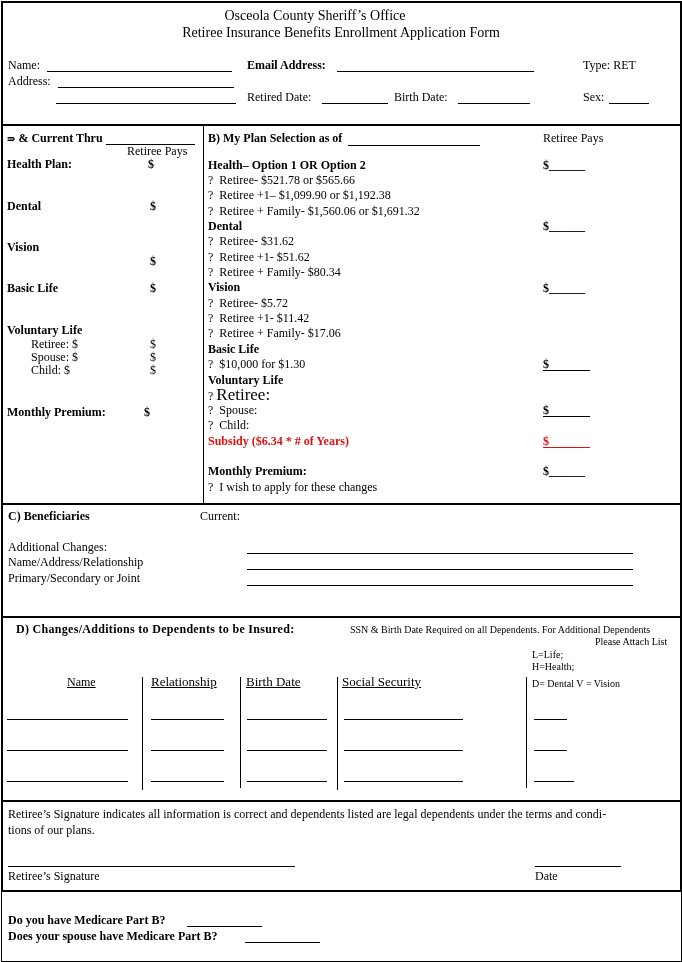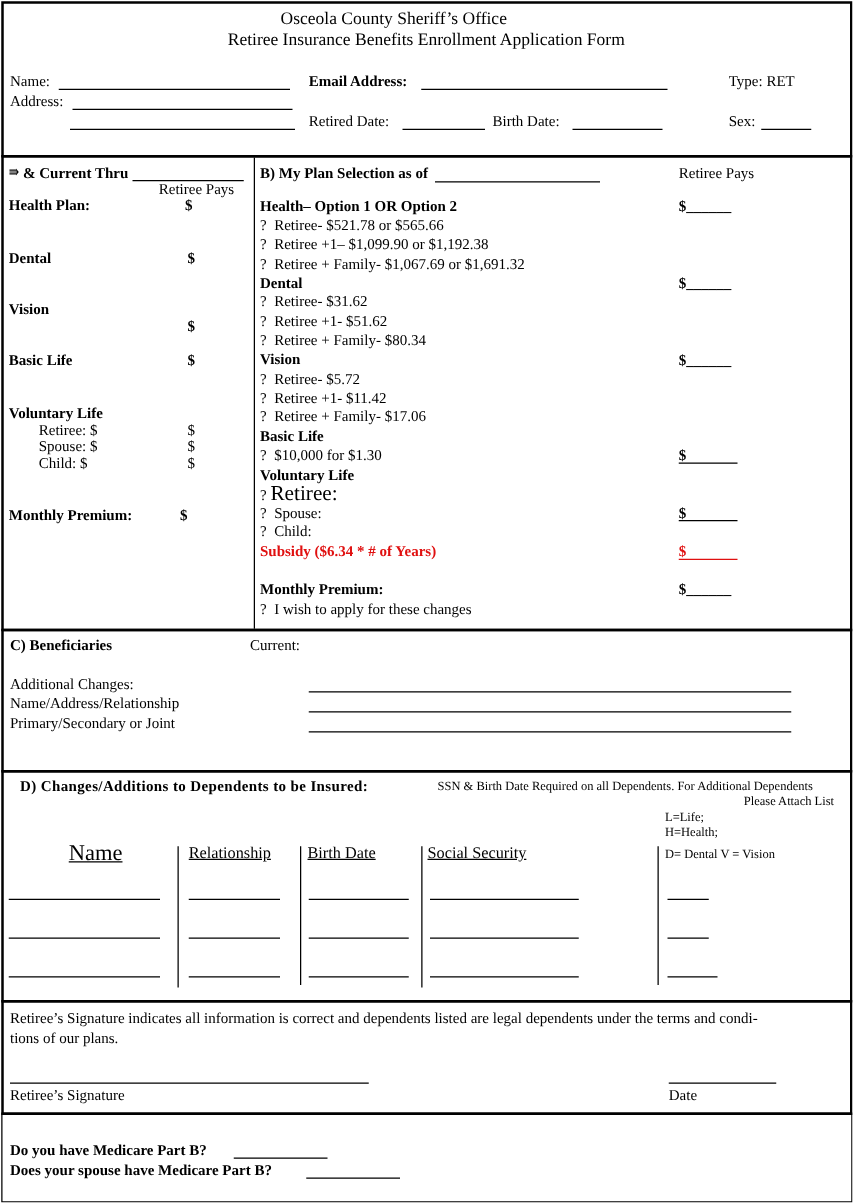--- a/index.html
+++ b/index.html
@@ -73,21 +73,21 @@
 <div class="abs b" style="left:7px; top:405px;">Monthly Premium:</div>
 <div class="abs b" style="left:144px; top:405px;">$</div>
 
 <div class="abs b" style="left:208px; top:131px;">B) My Plan Selection as of</div>
 <input class="blank" style="left: 348px; top: 132px; width: 132px;">
 <div class="abs" style="left:543px; top:131px;">Retiree Pays</div>
 
 <div class="abs b" style="left:208px; top:158px;">Health– Option 1  OR Option 2</div>
 <div class="abs" style="left:208px; top:173px;"><span>?</span>&nbsp;&nbsp;<span>Retiree- $521.78 or $565.66</span></div>
 <div class="abs" style="left:208px; top:188px;"><span>?</span>&nbsp;&nbsp;<span>Retiree +1– $1,099.90 or $1,192.38</span></div>
-<div class="abs" style="left:208px; top:204px;"><span>?</span>&nbsp;&nbsp;<span>Retiree + Family- $1,067.69 or $1,691.32</span></div>
+<div class="abs" style="left:208px; top:204px;"><span>?</span>&nbsp;&nbsp;<span>Retiree + Family- $1,560.06 or $1,691.32</span></div>
 <div class="abs b" style="left:543px; top:158px;">$______</div>
 
 <div class="abs b" style="left:208px; top:219px;">Dental</div>
 <div class="abs" style="left:208px; top:234px;"><span>?</span>&nbsp;&nbsp;<span>Retiree- $31.62</span></div>
 <div class="abs" style="left:208px; top:250px;"><span>?</span>&nbsp;&nbsp;<span>Retiree +1- $51.62</span></div>
 <div class="abs" style="left:208px; top:265px;"><span>?</span>&nbsp;&nbsp;<span>Retiree + Family-  $80.34</span></div>
 <div class="abs b" style="left:543px; top:219px;">$______</div>
 
 <div class="abs b" style="left:208px; top:280px;">Vision</div>
 <div class="abs" style="left:208px; top:296px;"><span>?</span>&nbsp;&nbsp;<span>Retiree- $5.72</span></div>
@@ -124,21 +124,21 @@
 <input class="blank" style="left: 247px; top: 556px; width: 386px;">
 <input class="blank" style="left: 247px; top: 572px; width: 386px;">
 
 <div class="abs b" style="left:16px; top:622px; letter-spacing:0.3px;">D) Changes/Additions to Dependents to be Insured:</div>
 <div class="abs" style="left:350px; top:623px; font-size:10px;">SSN &amp; Birth Date  Required  on all Dependents. For Additional Dependents</div>
 <div class="abs" style="left:595px; top:635px; font-size:10px;">Please Attach List</div>
 <div class="abs" style="left:532px; top:648px; font-size:10px;">L=Life;</div>
 <div class="abs" style="left:532px; top:660px; font-size:10px;">H=Health;</div>
 <div class="abs" style="left:532px; top:677px; font-size:10px;">D= Dental V = Vision</div>
 
-<div class="abs u" style="left:55px; top:675px; font-size:18px;text-decoration:underline;">Name</div>
+<div class="abs u" style="left:67px; top:675px; font-size:12px;text-decoration:underline;">Name</div>
 <div class="abs u" style="left:151px; top:675px; font-size:13px;">Relationship</div>
 <div class="abs u" style="left:246px; top:675px; font-size:13px;">Birth Date</div>
 <div class="abs u" style="left:342px; top:675px; font-size:13px;">Social Security</div>
 
 <div class="vline" style="left:142px; top:677px; height:113px;"></div>
 <div class="vline" style="left:240px; top:677px; height:111px;"></div>
 <div class="vline" style="left:337px; top:677px; height:113px;"></div>
 <div class="vline" style="left:526px; top:677px; height:111px;"></div>
 
 <input class="blank" style="left: 7px; top: 706px; width: 121px;">

